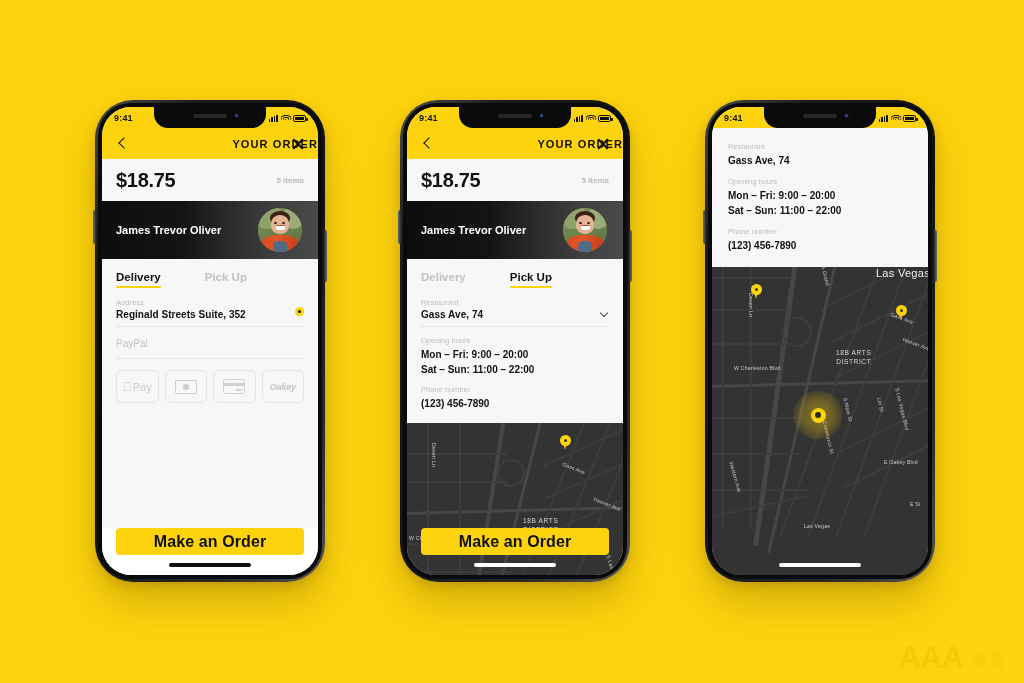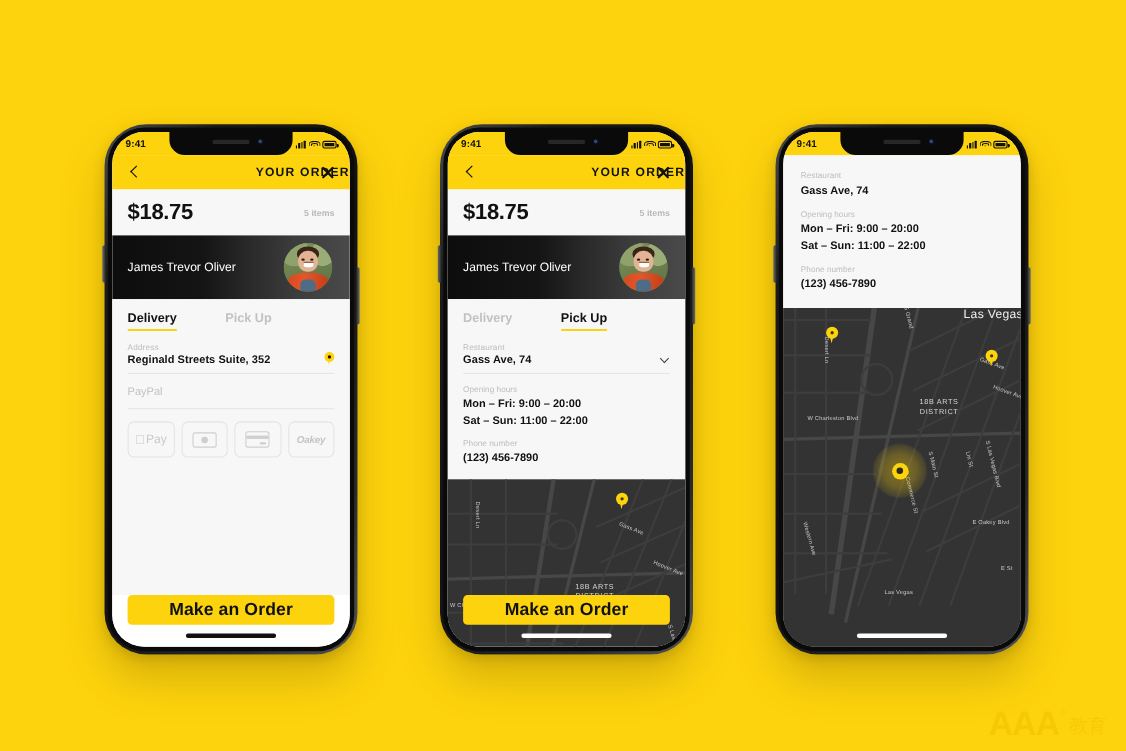--- a/index.html
+++ b/index.html
@@ -2,21 +2,21 @@
 <html><head>
 <meta charset="utf-8">
 <style>
   html,body{margin:0;padding:0;}
   body{
     width:1024px;height:683px;overflow:hidden;position:relative;
     background:#FDD30D;
     font-family:"Liberation Sans", sans-serif;
     -webkit-font-smoothing:antialiased;
   }
-  .stage{position:absolute;inset:0;margin-top:13px;}
+  .stage{position:absolute;inset:0;}
 
   
   .phone{
     position:absolute;
     width:230px;height:482px;
     border-radius:38px;
     background:linear-gradient(125deg,#4c4c4c 0%,#1b1b1b 18%,#111 50%,#2b2b2b 82%,#555 100%);
     padding:7px;
     box-sizing:border-box;
     box-shadow:0 22px 38px rgba(120,90,0,.28), 0 4px 10px rgba(120,90,0,.25);
@@ -103,21 +103,21 @@
   }
   .total-amt{font-size:20px;font-weight:bold;color:#111;letter-spacing:-.3px;}
   .total-items{font-size:8px;color:#B9B9B9;font-weight:600;}
 
   
   .userbar{
     flex:0 0 auto;height:58px;position:relative;overflow:hidden;
     background:linear-gradient(90deg,#0d0d0d 0%,#141414 38%,#2a2a2a 58%,#3d3d3d 78%,#4a4a4a 100%);
     display:flex;align-items:center;padding:0 14px;box-sizing:border-box;
   }
-  .user-name{font-size:11px;font-weight:normal;color:#fff;line-height:1.35;max-width:120px;}
+  .user-name{font-size:11px;font-weight:bold;color:#fff;line-height:1.35;max-width:120px;}
   .avatar{
     position:absolute;right:16px;top:50%;transform:translateY(-50%);
     width:44px;height:44px;border-radius:50%;overflow:hidden;
     background:#6d7f52;
   }
   .av-bg{position:absolute;inset:0;background:
       radial-gradient(circle at 22% 18%, #8fa26b 0 26%, transparent 27%),
       radial-gradient(circle at 80% 22%, #9aac78 0 22%, transparent 23%),
       linear-gradient(160deg,#7e9059 0%,#6f8350 45%,#59703f 100%);}
   .av-hair{position:absolute;left:27%;top:6%;width:46%;height:30%;border-radius:50% 50% 42% 42%;background:#3a2418;}

